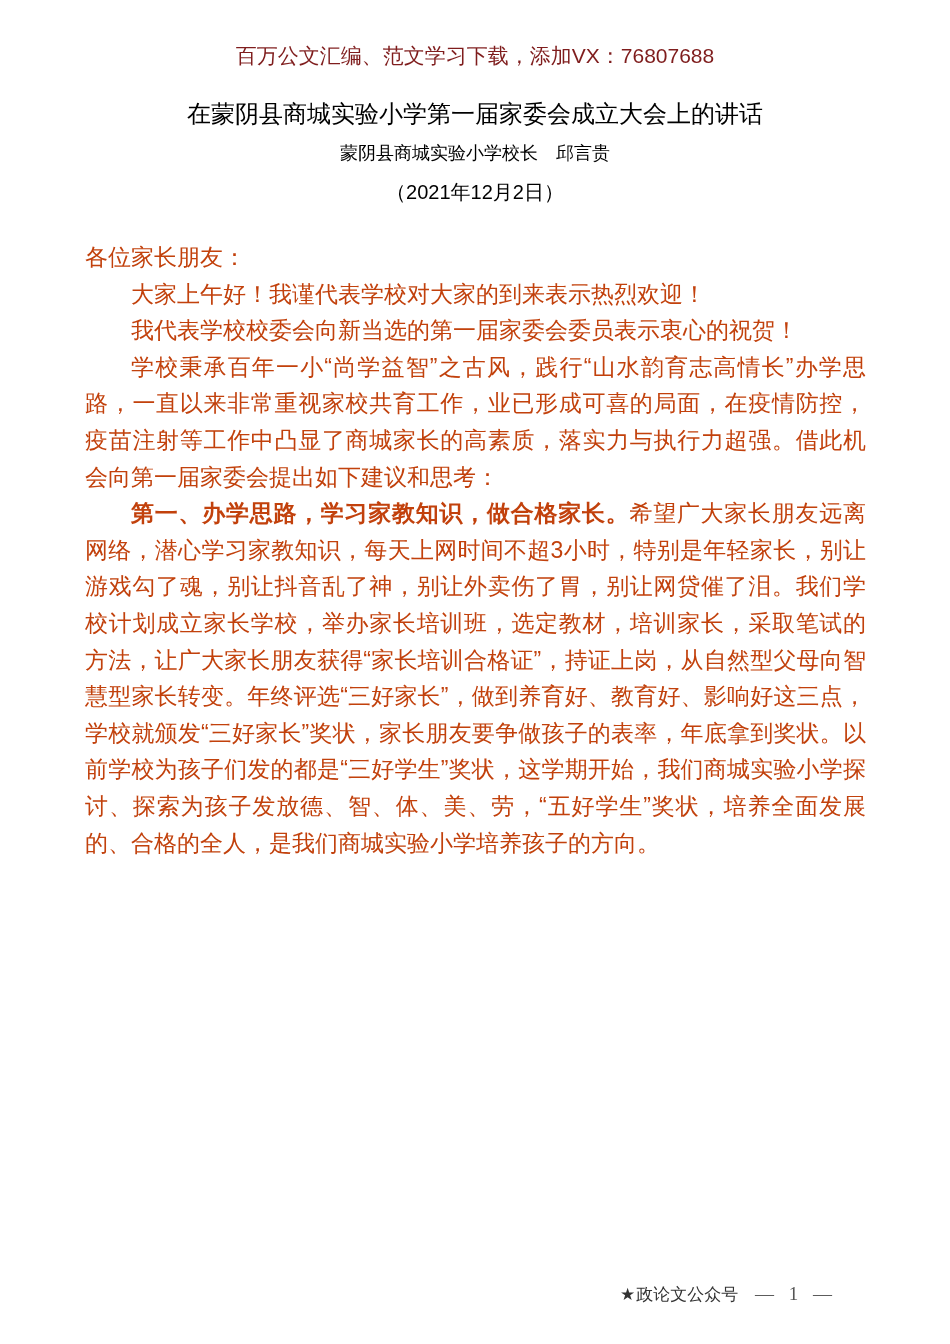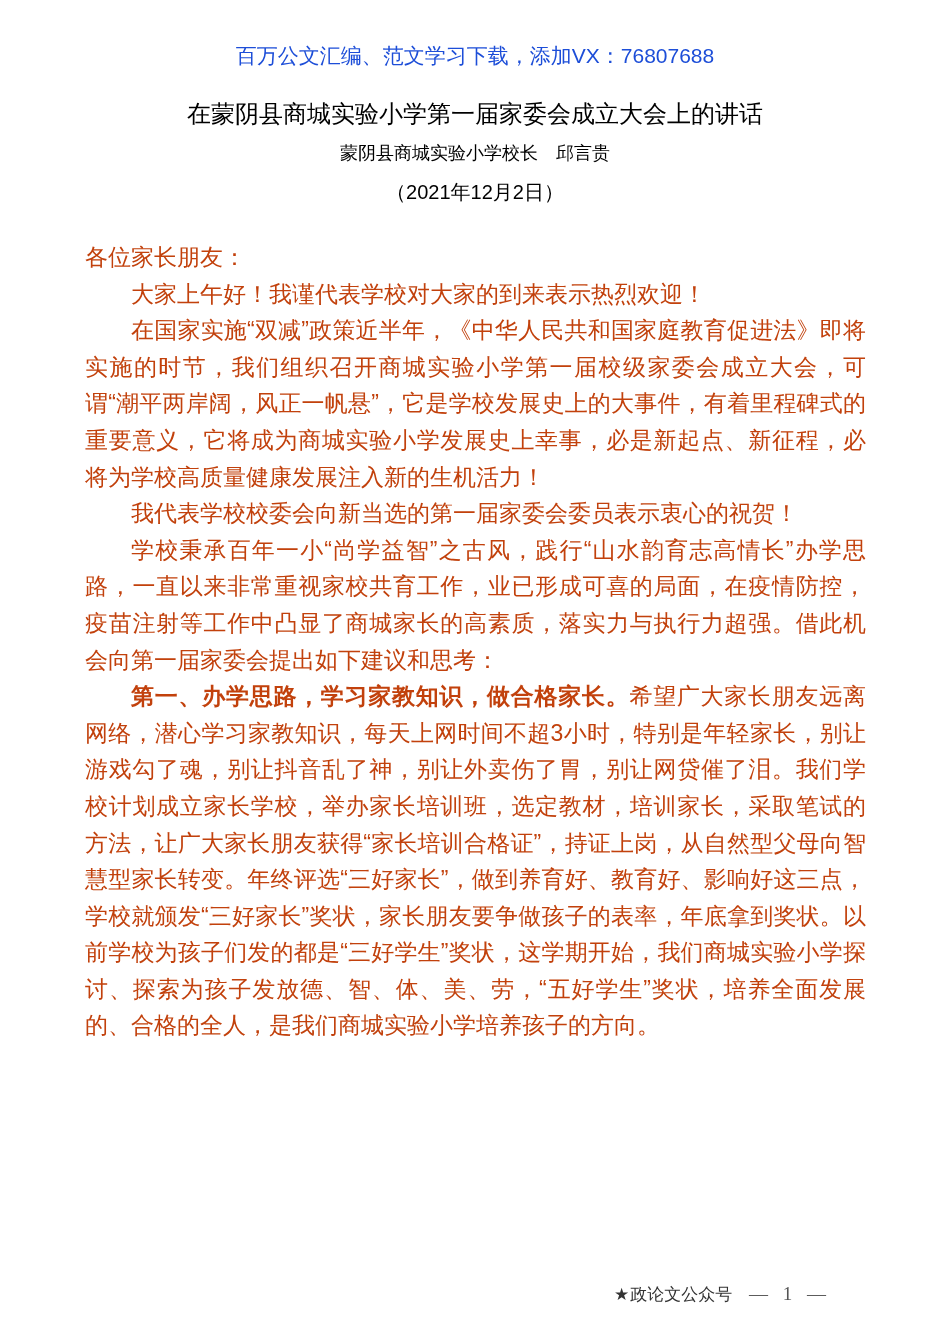--- a/index.html
+++ b/index.html
@@ -14,21 +14,21 @@
     background: #ffffff;
     overflow: hidden;
     font-family: "Liberation Sans", sans-serif;
     color: #000000;
   }
   .promo {
     margin: 42px 85px 0 85px;
     text-align: center;
     font-size: 21px;
     line-height: 27px;
-    color: #1d4ed8;
+    color: #7f1d1d;
   }
   .doc-title {
     margin: 28px 85px 0 85px;
     text-align: center;
     font-size: 24px;
     line-height: 33px;
     font-weight: 400;
   }
   .doc-author {
     margin: 8px 85px 0 85px;
@@ -58,21 +58,21 @@
     text-indent: 0;
   }
   .para {
     text-indent: 2em;
   }
   .para b {
     font-weight: 700;
   }
   .footer {
     position: absolute;
-    right: 124px;
+    right: 118px;
     bottom: 38px;
     font-size: 17px;
     line-height: 22px;
     white-space: nowrap;
     color: #333333;
   }
   .footer .star {
     margin-right: 1px;
   }
   .footer .pagenum {
@@ -93,21 +93,20 @@
   <h1 class="doc-title">在蒙阴县商城实验小学第一届家委会成立大会上的讲话</h1>
 
   <div class="doc-author">蒙阴县商城实验小学校长　邱言贵</div>
 
   <div class="doc-date">（2021年12月2日）</div>
 
   <div class="doc-body">
     <p class="salutation">各位家长朋友：</p>
 
   <p class="para">大家上午好！我谨代表学校对大家的到来表示热烈欢迎！</p>
-      <p class="para">在国家实施“双减”政策近半年，《中华人民共和国家庭教育促进法》即将实施的时节，我们组织召开商城实验小学第一届校级家委会成立大会，可谓“潮平两岸阔，风正一帆悬”，它是学校发展史上的大事件，有着里程碑式的重要意义，它将成为商城实验小学发展史上幸事，必是新起点、新征程，必将为学校高质量健康发展注入新的生机活力！</p>
       <p class="para">我代表学校校委会向新当选的第一届家委会委员表示衷心的祝贺！</p>
       <p class="para">学校秉承百年一小“尚学益智”之古风，践行“山水韵育志高情长”办学思路，一直以来非常重视家校共育工作，业已形成可喜的局面，在疫情防控，疫苗注射等工作中凸显了商城家长的高素质，落实力与执行力超强。借此机会向第一届家委会提出如下建议和思考：</p>
       <p class="para"><b>第一、办学思路，学习家教知识，做合格家长。</b>希望广大家长朋友远离网络，潜心学习家教知识，每天上网时间不超3小时，特别是年轻家长，别让游戏勾了魂，别让抖音乱了神，别让外卖伤了胃，别让网贷催了泪。我们学校计划成立家长学校，举办家长培训班，选定教材，培训家长，采取笔试的方法，让广大家长朋友获得“家长培训合格证”，持证上岗，从自然型父母向智慧型家长转变。年终评选“三好家长”，做到养育好、教育好、影响好这三点，学校就颁发“三好家长”奖状，家长朋友要争做孩子的表率，年底拿到奖状。以前学校为孩子们发的都是“三好学生”奖状，这学期开始，我们商城实验小学探讨、探索为孩子发放德、智、体、美、劳，“五好学生”奖状，培养全面发展的、合格的全人，是我们商城实验小学培养孩子的方向。</p>
     </div>
 
   <div class="footer">
     <span class="star">★</span><span>政论文公众号</span>
     <span class="pagenum">— 1 —</span>
   </div>
 

